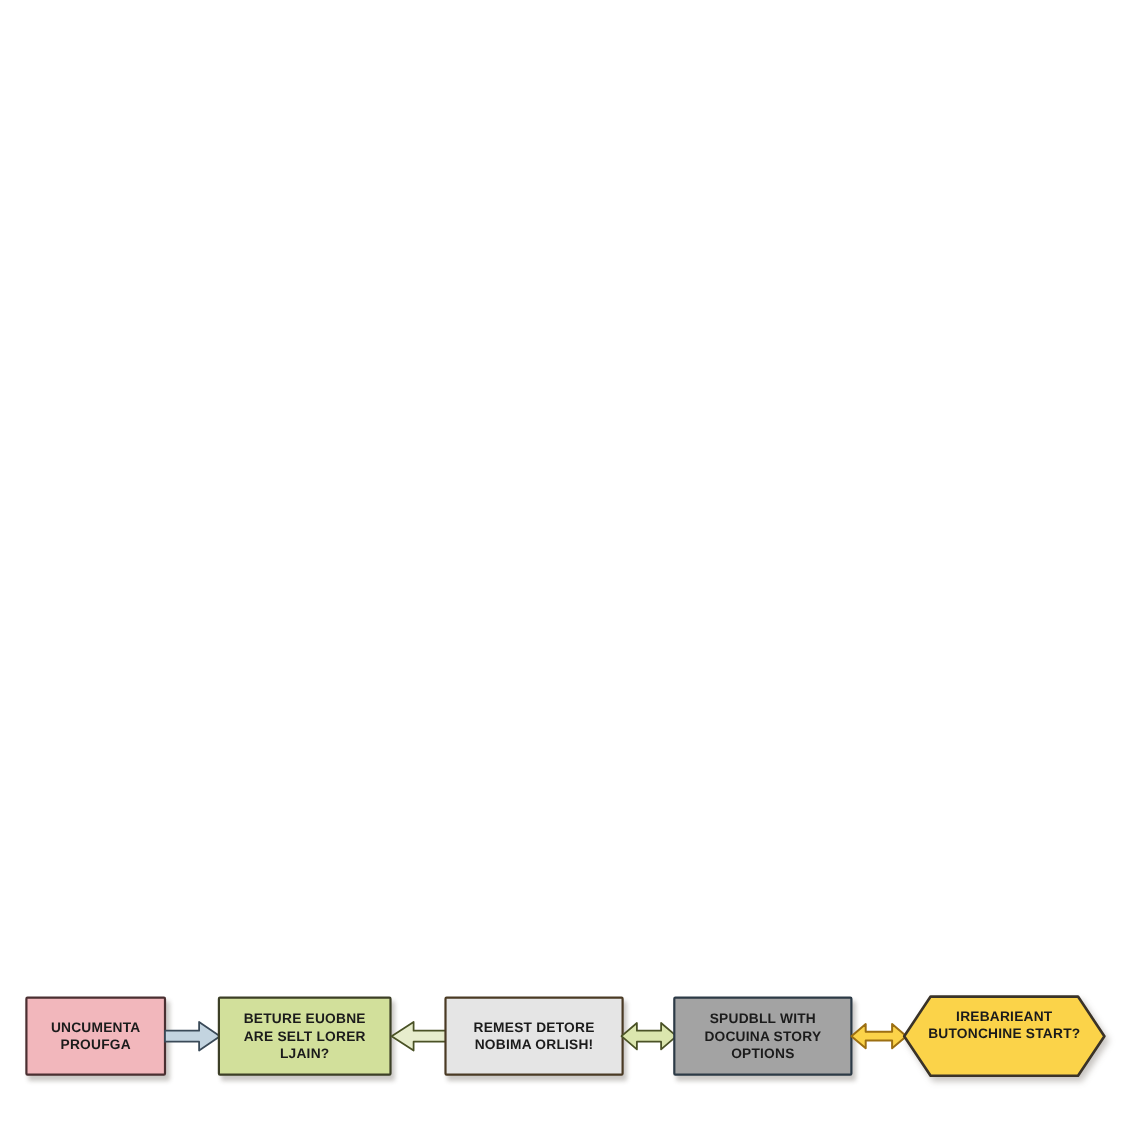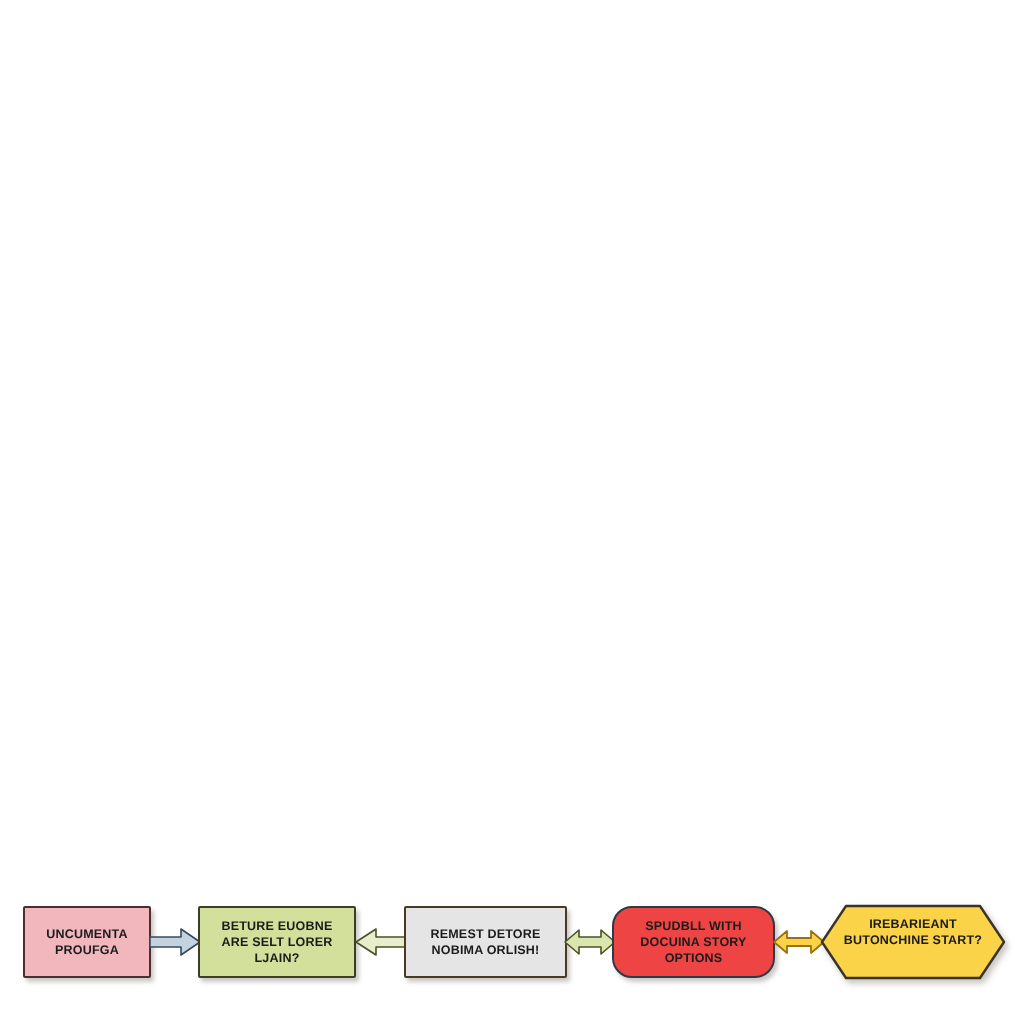--- a/index.html
+++ b/index.html
@@ -57,21 +57,21 @@
   
   .rect {
     border: 2.2px solid #3a3028;
     border-radius: 2px;
     box-shadow: 3px 4px 4px rgba(70,60,50,0.28);
   }
 
   #node-start      { left: 23px;  top: 466px; width: 128px; height: 72px; background: #f2b7bc; border-color: #4a2f31; }
   #node-decision-1 { left: 198px; top: 466px; width: 158px; height: 72px; background: #d2e09b; border-color: #3c3f26; justify-content: flex-end; }
   #node-process-1  { left: 404px; top: 466px; width: 163px; height: 72px; background: #e5e5e5; border-color: #4a3a24; }
-  #node-process-2  { left: 612px; top: 466px; width: 163px; height: 72px; background: #ef4444; border-color: #2c3a46; border-radius: 20px; }
+  #node-process-2  { left: 612px; top: 466px; width: 163px; height: 72px; background: #a3a3a3; border-color: #2c3a46; }
 
   
   #node-terminal {
     left: 820px;
     top: 464px;
     width: 186px;
     height: 56px;
     background: transparent;
     border: none;
     filter: drop-shadow(3px 4px 3px rgba(70,60,50,0.30));

